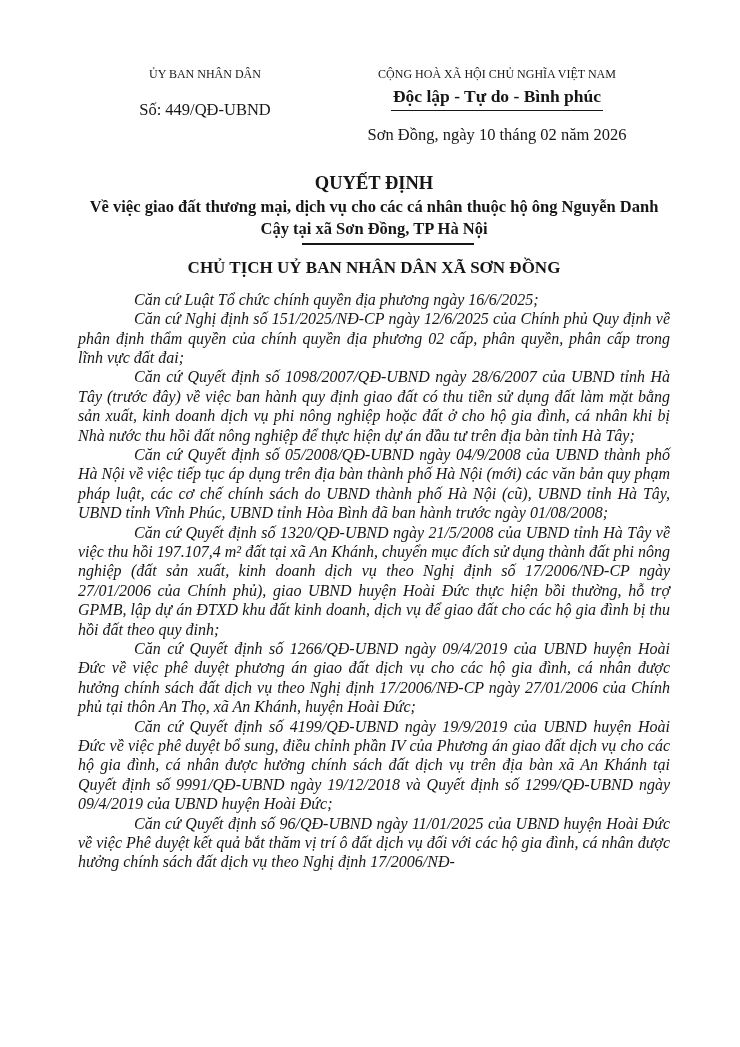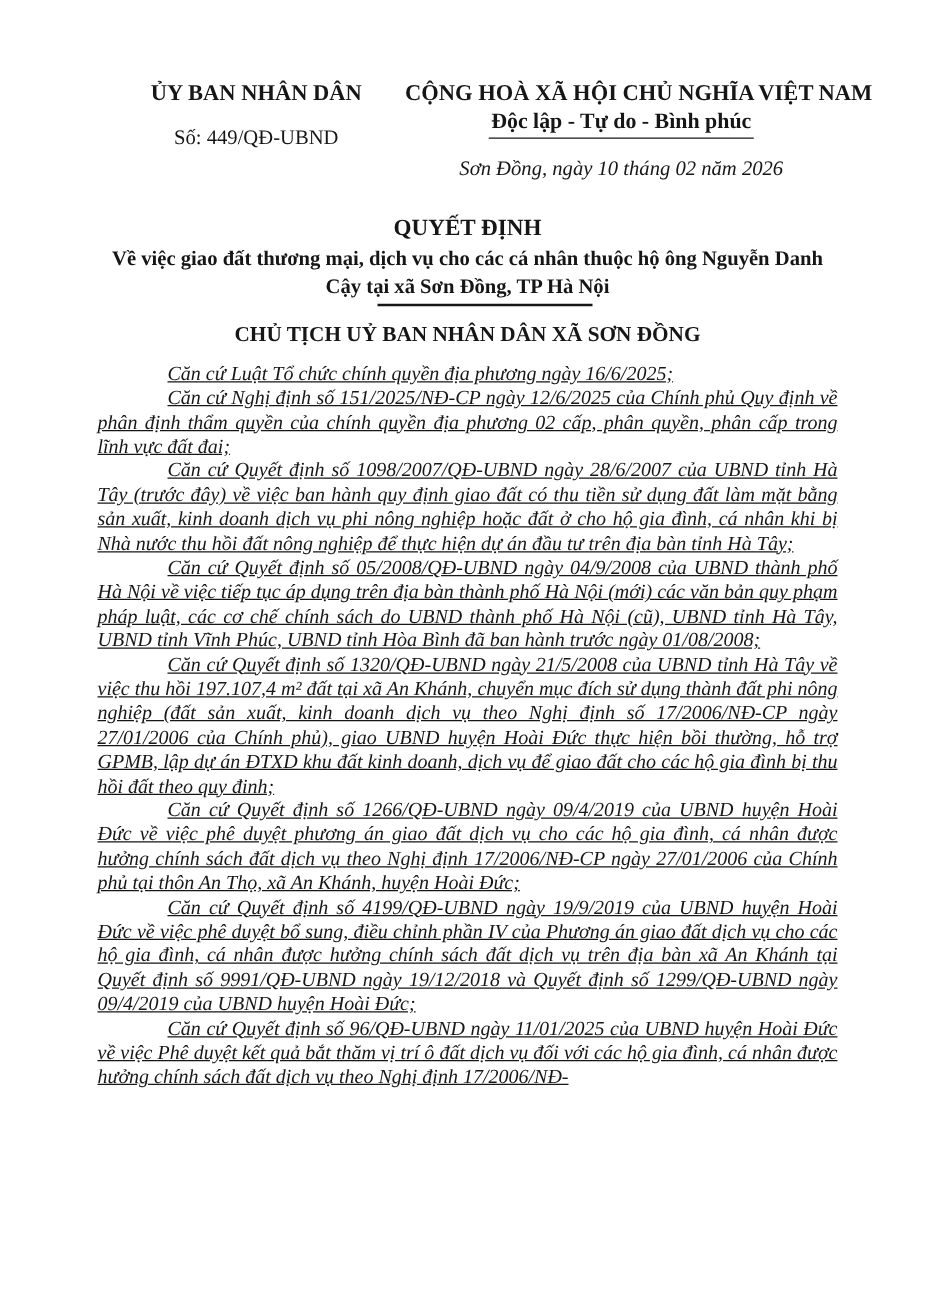--- a/index.html
+++ b/index.html
@@ -29,22 +29,22 @@
     text-align: center;
     flex: 0 0 auto;
   }
   .header-right {
     width: 346px;
     margin-left: 19px;
     text-align: center;
     flex: 0 0 auto;
   }
   .org-line1, .nat-line1 {
-    font-weight: bold;
-    font-size: 18px;
+    font-weight: normal;
+    font-size: 12px;
     line-height: 21px;
     white-space: nowrap;
   }
   .org-line2 {
     font-weight: bold;
     font-size: 17px;
     line-height: 22px;
     white-space: nowrap;
   }
   .org-underline {
@@ -64,21 +64,20 @@
     padding: 0 2px 2px 2px;
   }
   .doc-number {
     margin-top: 14px;
     font-size: 16.5px;
     line-height: 21px;
     white-space: nowrap;
   }
   .dateline {
     margin-top: 13px;
-    font-style: italic;
     font-size: 16.5px;
     line-height: 21px;
     white-space: nowrap;
   }
   
   .title-block {
     margin-top: 27px;
     text-align: center;
   }
   .doc-title {
@@ -105,21 +104,20 @@
     line-height: 22px;
     margin-top: 12px;
   }
   
   .doc-body {
     margin-top: 11px;
     font-style: italic;
     font-size: 16px;
     line-height: 19.4px;
     text-align: justify;
-    text-decoration: underline;
   }
   .doc-body p {
     margin: 0;
     padding: 0;
     text-indent: 56px;
   }
 </style>
 </head>
 <body>
 

